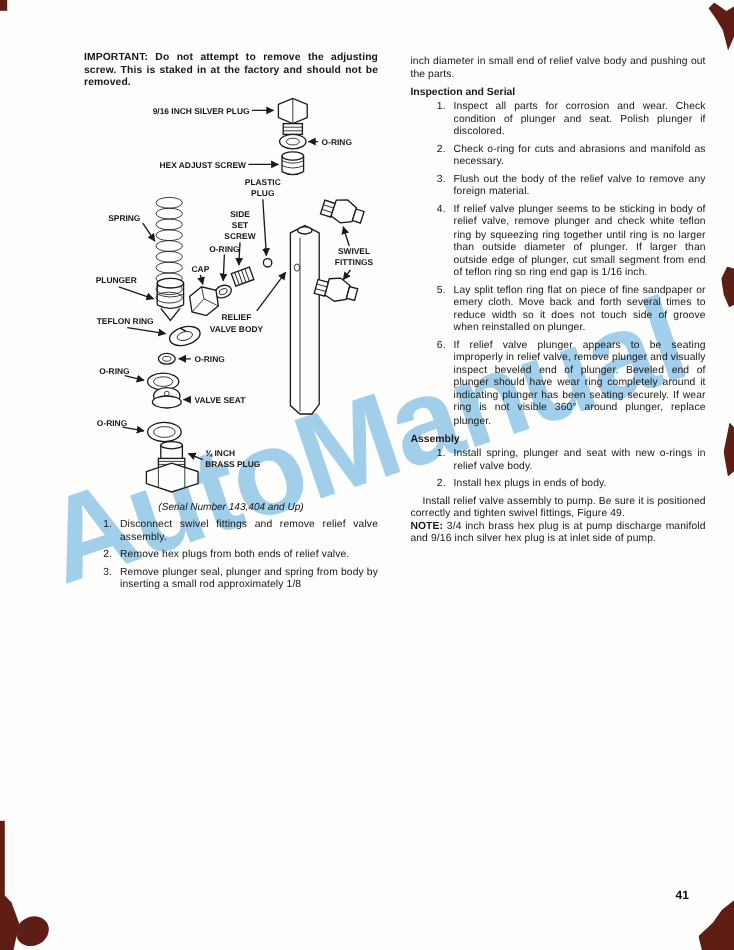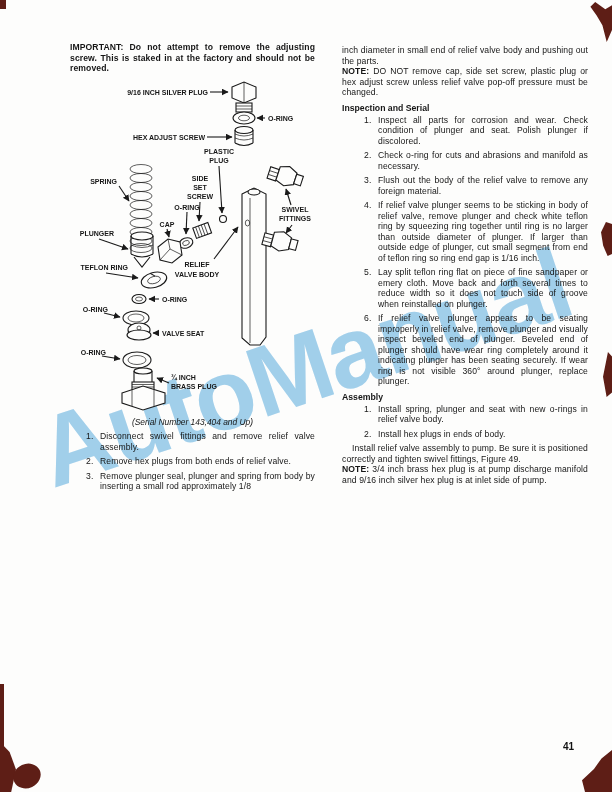--- a/index.html
+++ b/index.html
@@ -265,23 +265,20 @@
         <div class="step">
           <span class="num">3.</span>
           <span class="txt">Remove plunger seal, plunger and spring from body by inserting a small rod approximately 1/8</span>
         </div>
       </div>
     </div>
 
     <div class="col-right">
       <div class="para body-text continuation">inch diameter in small end of relief valve body and pushing out the parts.</div>
 
-      <div class="para body-text note">
-        <span class="bold">NOTE:</span><span> DO NOT remove cap, side set screw, plastic plug or hex adjust screw unless relief valve pop-off pressure must be changed.</span>
-      </div>
 
       <div class="heading">Inspection and Serial</div>
 
       <div class="steps indent-list body-text">
         <div class="step">
           <span class="num">1.</span>
           <span class="txt">Inspect all parts for corrosion and wear.  Check condition of plunger and seat. Polish plunger if discolored.</span>
         </div>
         <div class="step">
           <span class="num">2.</span>

